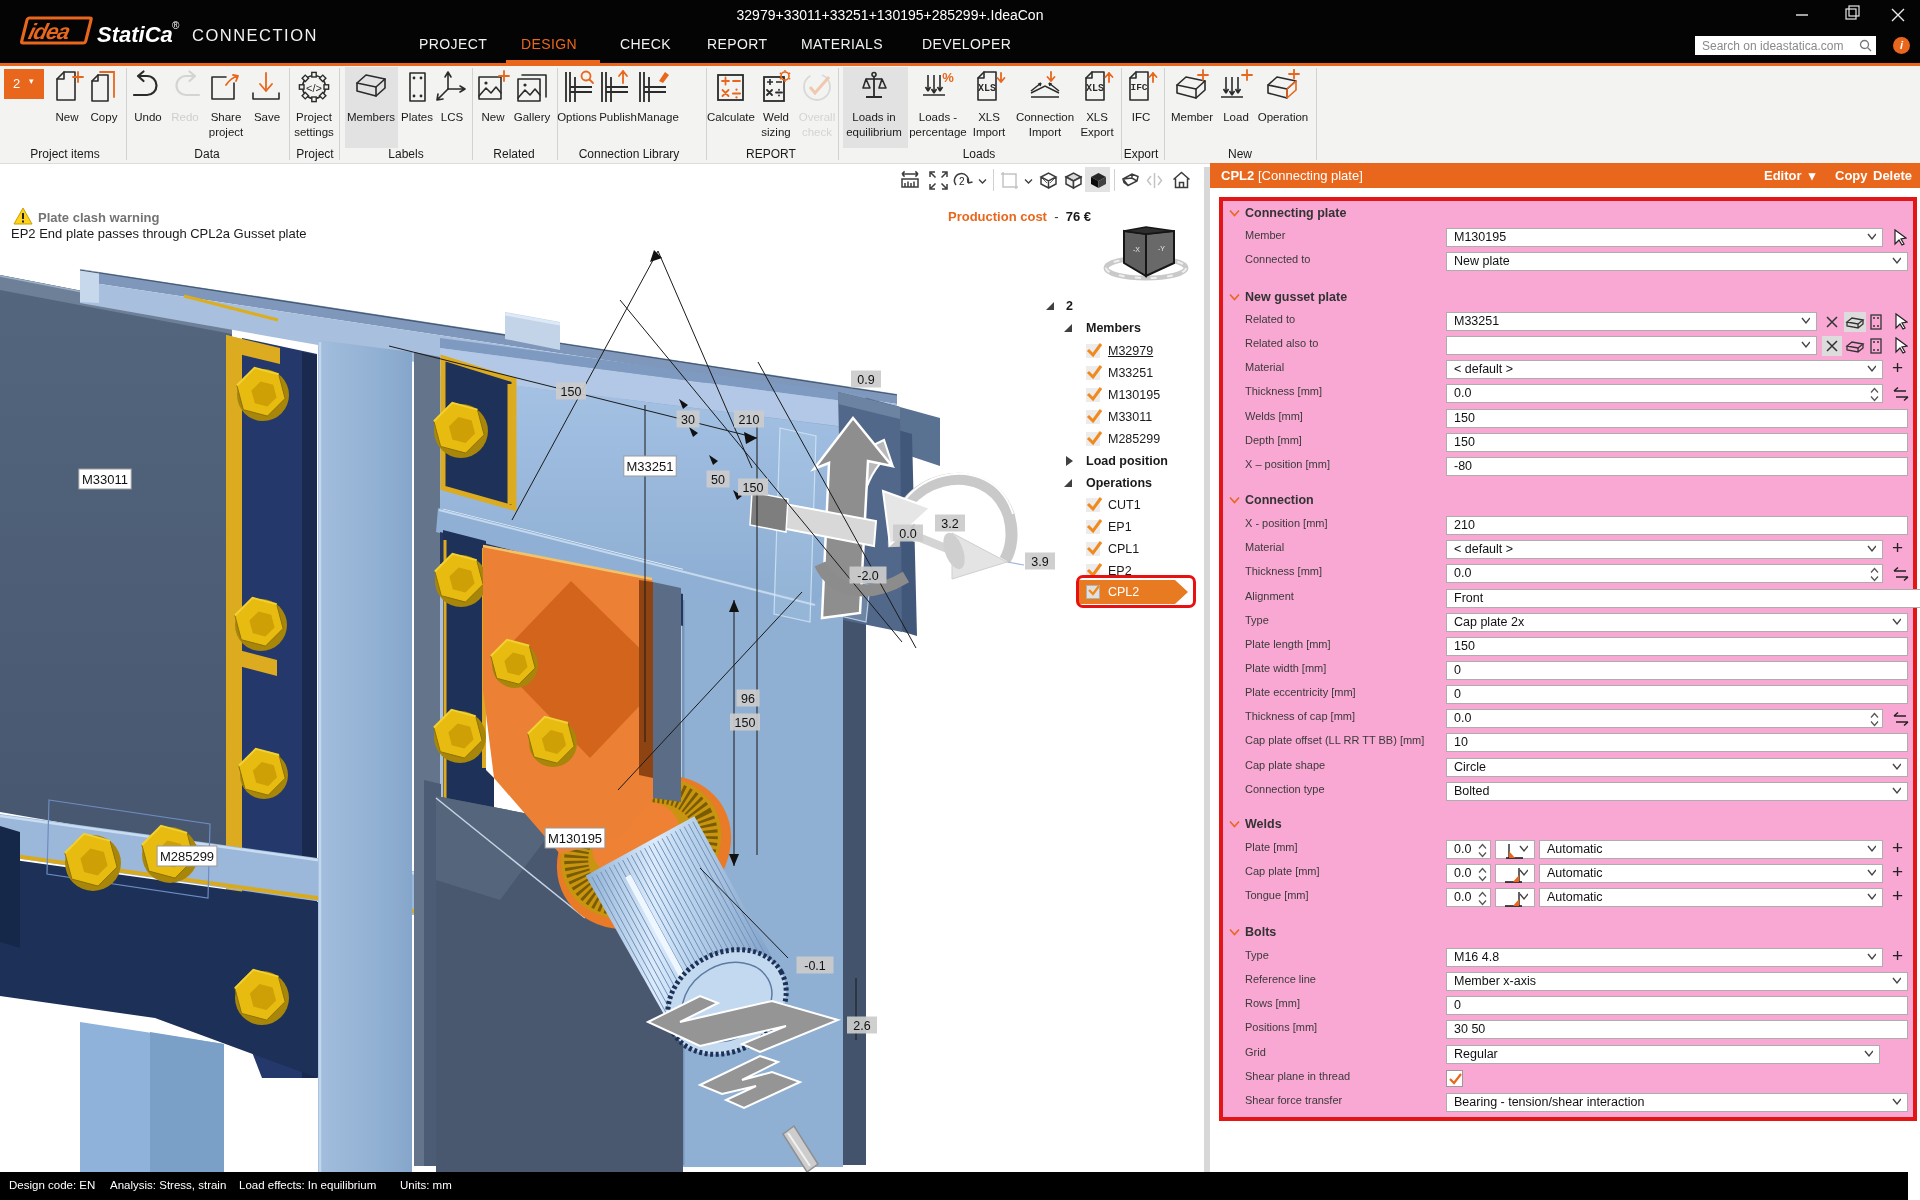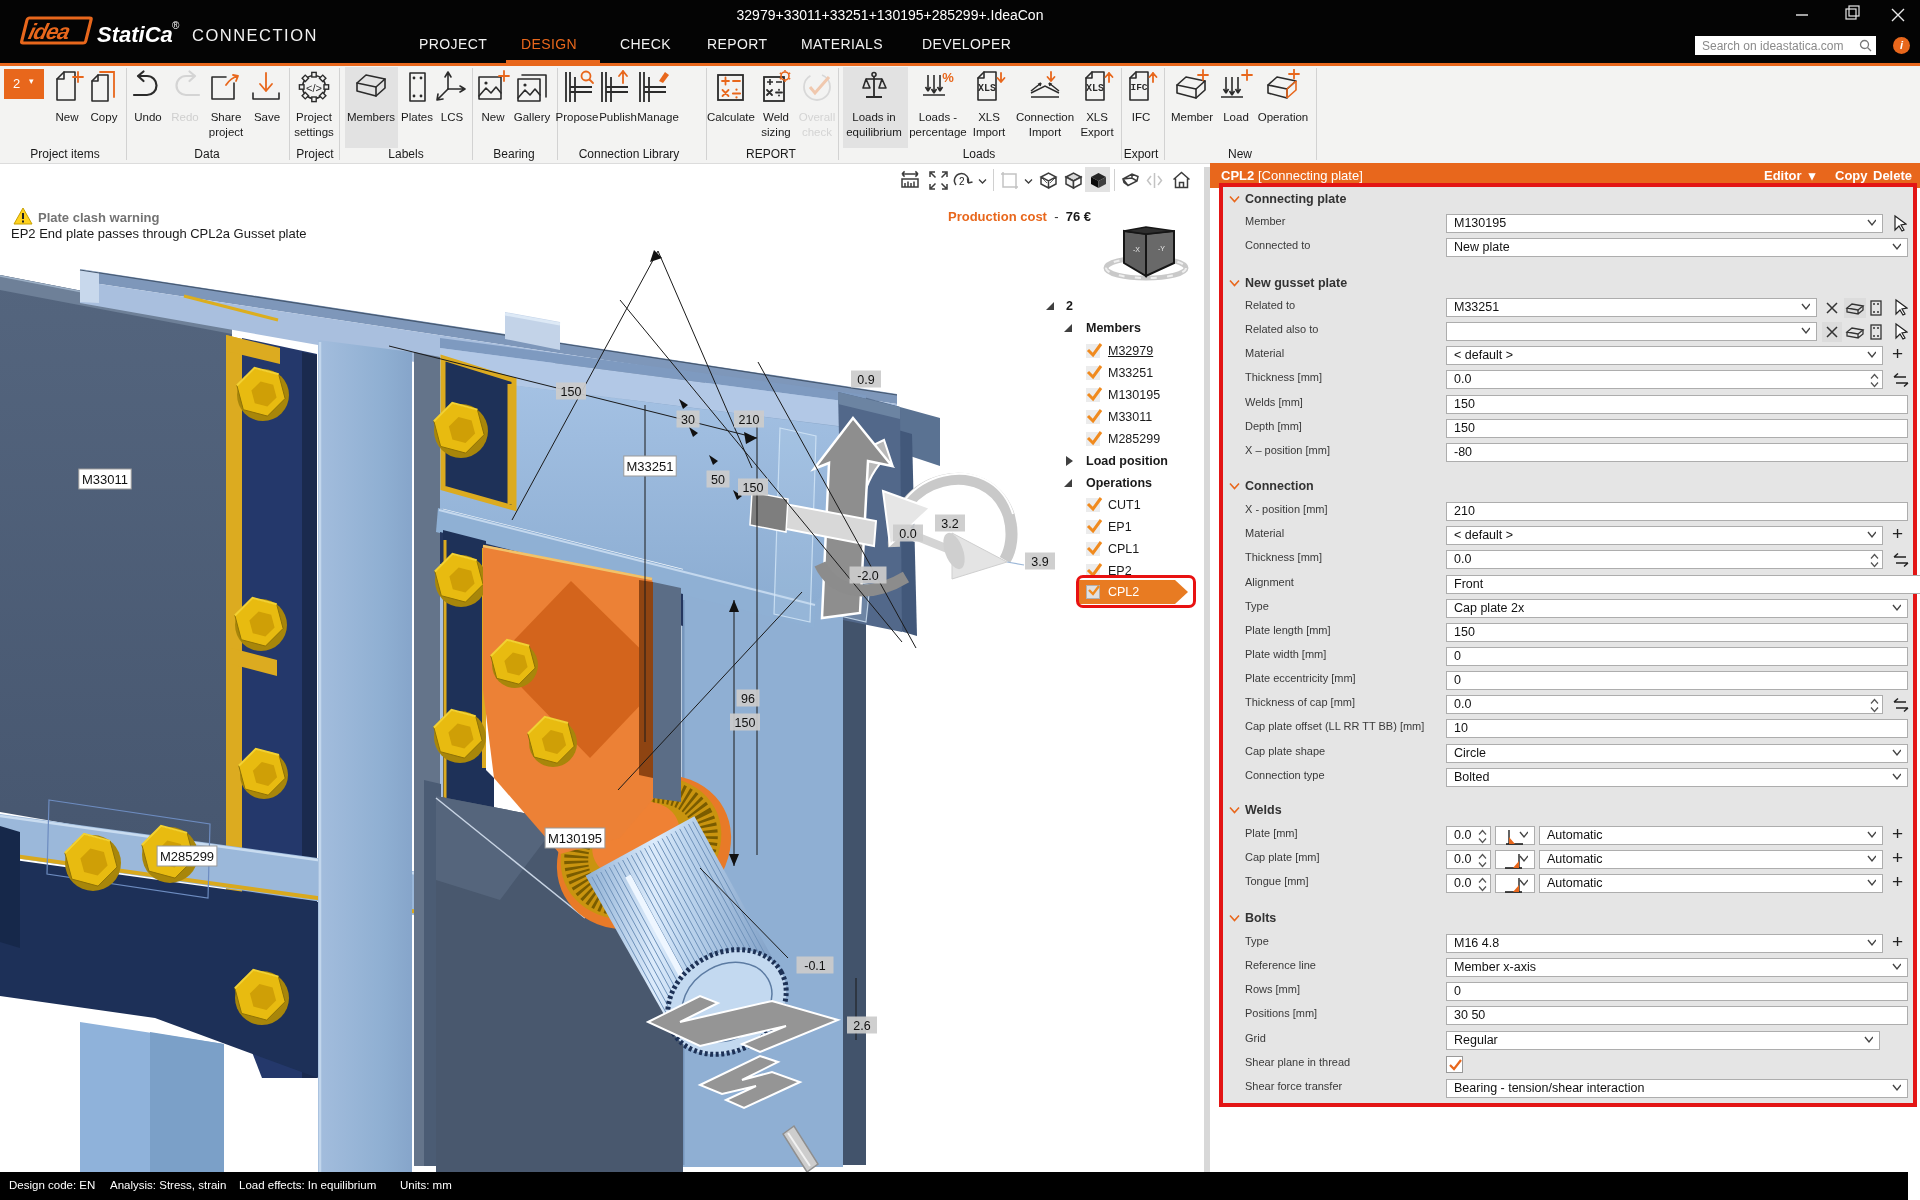--- a/index.html
+++ b/index.html
@@ -42,21 +42,21 @@
 .texp { position:absolute; width:0; height:0; border-left:8px solid transparent; border-bottom:8px solid #404040; top:7px; }
 .tcol { position:absolute; width:0; height:0; border-top:5px solid transparent; border-bottom:5px solid transparent; border-left:7px solid #404040; top:6px; }
 .tcheck { position:absolute; top:4px; width:14px; height:14px; background:#ececec; }
 .tcheck svg { position:absolute; left:-1px; top:-3px; }
 
 #statusbar { position:absolute; left:0; top:1172px; width:1908px; height:28px; background:#000; color:#fff; font-size:11.5px; }
 #statusbar span { position:absolute; top:7px; }
 
 #panel { position:absolute; left:1210px; top:163px; width:710px; height:1009px; background:#ffffff; }
 #phead { position:absolute; left:0; top:0; width:710px; height:25px; background:#e8671c; color:#fff; font-size:13px; }
-#pbody { position:absolute; left:9px; top:20px; width:698px; height:924px; border:4px solid #e31515; background:#e5e5e5; }
+#pbody { position:absolute; left:9px; top:34px; width:698px; height:924px; border:4px solid #e31515; background:#f9a8d4; }
 .sect { position:absolute; left:22px; font-size:12.5px; font-weight:bold; color:#333; }
 .plabel { position:absolute; left:22px; font-size:11px; color:#3a3a3a; white-space:nowrap; }
 .pinput { position:absolute; height:19px; border:1px solid #adadad; background:#fff; font-size:12.5px; color:#111;
   line-height:17px; padding-left:7px; white-space:nowrap; }
 .dd { position:absolute; right:6px; top:3px; width:9px; height:9px; }
 .plus { position:absolute; font-size:19px; color:#222; font-weight:400; }
 .spin { position:absolute; right:3px; top:2px; }
 </style>
 </head>
 <body>
@@ -184,28 +184,28 @@
       <path d="M24 7 h10 M29 2 v10" stroke="#e8671c" stroke-width="1.8" fill="none" stroke-linecap="round"></path>
     </svg>
 <div class="ilabel" style="left:465px;top:44px;width:56px">New</div>
 <svg class="iconbox" style="left:514px;top:3px" width="36" height="36" viewBox="0 0 36 36">
       <path d="M8 6 L32 6 L32 28" stroke="#2b2b2b" stroke-width="1.6" fill="none" stroke-linecap="round" stroke-linejoin="round"></path>
       <rect x="4" y="10" width="22" height="22" stroke="#2b2b2b" stroke-width="1.6" fill="none" stroke-linecap="round" stroke-linejoin="round"></rect>
       <circle cx="11" cy="16" r="1.6" fill="#2b2b2b"></circle>
       <path d="M4 29 L11 21 L16 26 L21 20 L26 26" stroke="#2b2b2b" stroke-width="1.6" fill="none" stroke-linecap="round" stroke-linejoin="round"></path>
     </svg>
 <div class="ilabel" style="left:500px;top:44px;width:64px">Gallery</div>
-<div class="gname" style="left:439px;width:150px">Bearing</div>
+<div class="gname" style="left:439px;width:150px">Related</div>
 <div class="rsep" style="left:557px"></div>
 <svg class="iconbox" style="left:560px;top:3px" width="36" height="36" viewBox="0 0 36 36">
       <path d="M6 3 L6 33 M10 3 L10 33 M10 18 L32 18 M10 23 L32 23 M15 8 L15 33" fill="none" stroke="#2b2b2b" stroke-width="1.8"></path>
       <circle cx="26" cy="7" r="4.5" stroke="#e8671c" stroke-width="1.8" fill="none" stroke-linecap="round"></circle>
       <line x1="29.5" y1="10.5" x2="33" y2="14" stroke="#e8671c" stroke-width="1.8" fill="none" stroke-linecap="round"></line>
     </svg>
-<div class="ilabel" style="left:554px;top:44px;width:46px">Propose</div>
+<div class="ilabel" style="left:554px;top:44px;width:46px">Options</div>
 <svg class="iconbox" style="left:596px;top:3px" width="36" height="36" viewBox="0 0 36 36">
       <path d="M6 3 L6 33 M10 3 L10 33 M10 18 L32 18 M10 23 L32 23 M15 8 L15 33" fill="none" stroke="#2b2b2b" stroke-width="1.8"></path>
       <path d="M27 14 L27 2 M27 2 L23 7 M27 2 L31 7" stroke="#e8671c" stroke-width="1.8" fill="none" stroke-linecap="round"></path>
     </svg>
 <div class="ilabel" style="left:597px;top:44px;width:42px">Publish</div>
 <svg class="iconbox" style="left:634px;top:3px" width="36" height="36" viewBox="0 0 36 36">
       <path d="M6 3 L6 33 M10 3 L10 33 M10 18 L32 18 M10 23 L32 23 M15 8 L15 33" fill="none" stroke="#2b2b2b" stroke-width="1.8"></path>
       <path d="M25 12 L31 3 L35 6 L29 14 Z" fill="#e8671c" stroke="none"></path>
     </svg>
 <div class="ilabel" style="left:635px;top:44px;width:46px">Manage</div>

